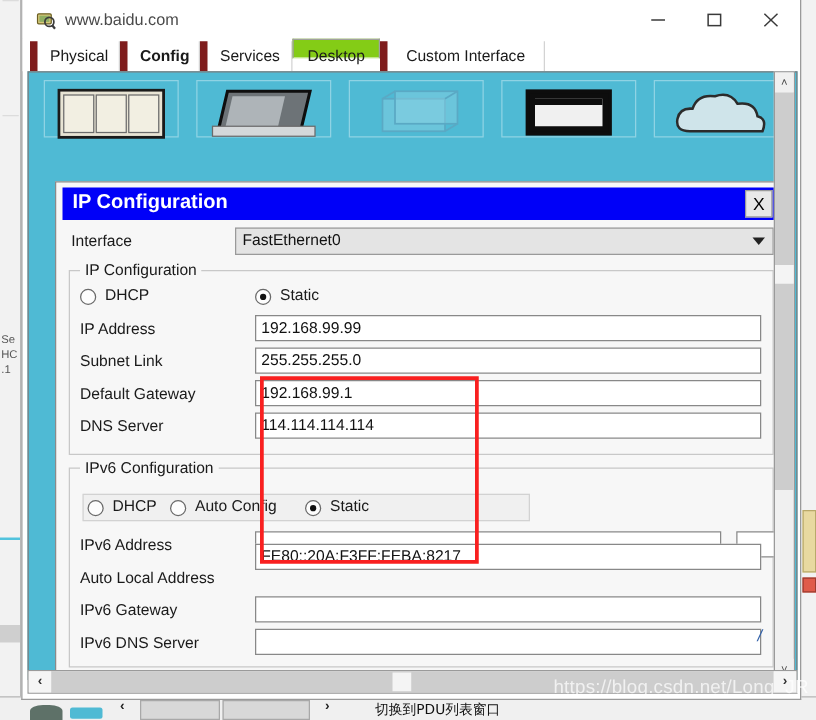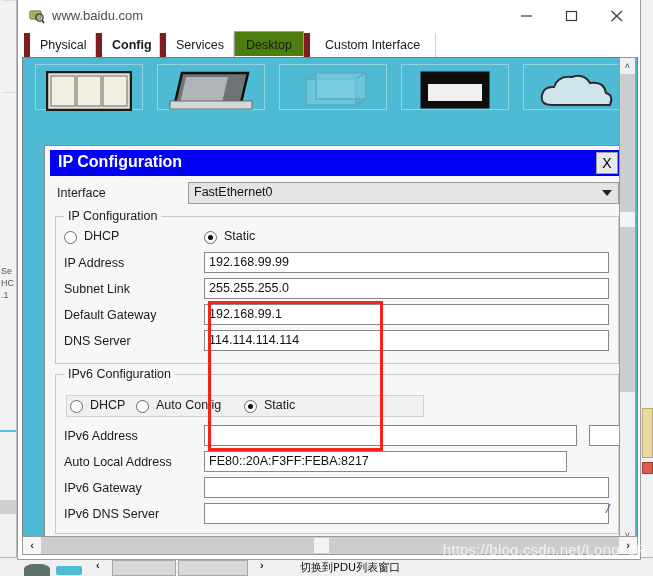--- a/index.html
+++ b/index.html
@@ -147,23 +147,23 @@
     color: #1a1a1a;
     padding: 0 10px;
     box-sizing: border-box;
     text-align: center;
     border-left: 6px solid #7f1d1d;
     border-right: 1px solid #d3d3d3;
     white-space: nowrap;
   }
   .tab.active {
     top: 0;
-    height: 26px;
+    height: 16px;
     line-height: 27px;
-    background: #4d7c0f;
+    background: #84cc16;
     border: 1px solid #a0a0a0;
     border-bottom: 1px solid #ffffff;
     z-index: 3;
   }
 
   
   #desktop-canvas {
     position: absolute;
     left: 4px; top: 57px;
     width: 616px; height: 487px;
@@ -598,21 +598,21 @@
         <div class="radio" style="left:188px; top:23px;">
           <span class="dot checked"></span>
           <span class="rlabel">Static</span>
         </div>
 
         <span class="row-label" style="left:8px; top:54px;">IPv6 Address</span>
         <div class="text-field" style="left:148px; top:50px; width:373px;"></div>
         <div class="text-field" style="left:533px; top:50px; width:32px;"></div>
 
         <span class="row-label" style="left:8px; top:80px;">Auto Local Address</span>
-        <div class="text-field" style="left:148px; top:76px; width:363px;">FE80::20A:F3FF:FEBA:8217</div>
+        <div class="text-field" style="left:148px; top:60px; width:405px;">FE80::20A:F3FF:FEBA:8217</div>
 
         <span class="row-label" style="left:8px; top:106px;">IPv6 Gateway</span>
         <div class="text-field" style="left:148px; top:102px; width:405px;"></div>
 
         <span class="row-label" style="left:8px; top:132px;">IPv6 DNS Server</span>
         <div class="text-field" style="left:148px; top:128px; width:405px;"></div>
       </div>
 
       <span id="slash-sep">/</span>
 

